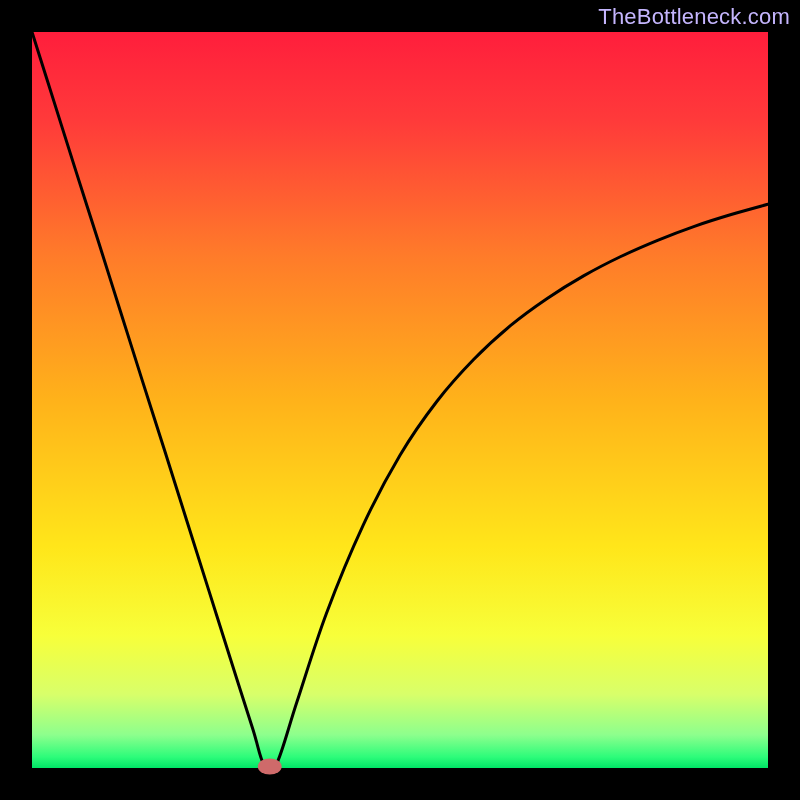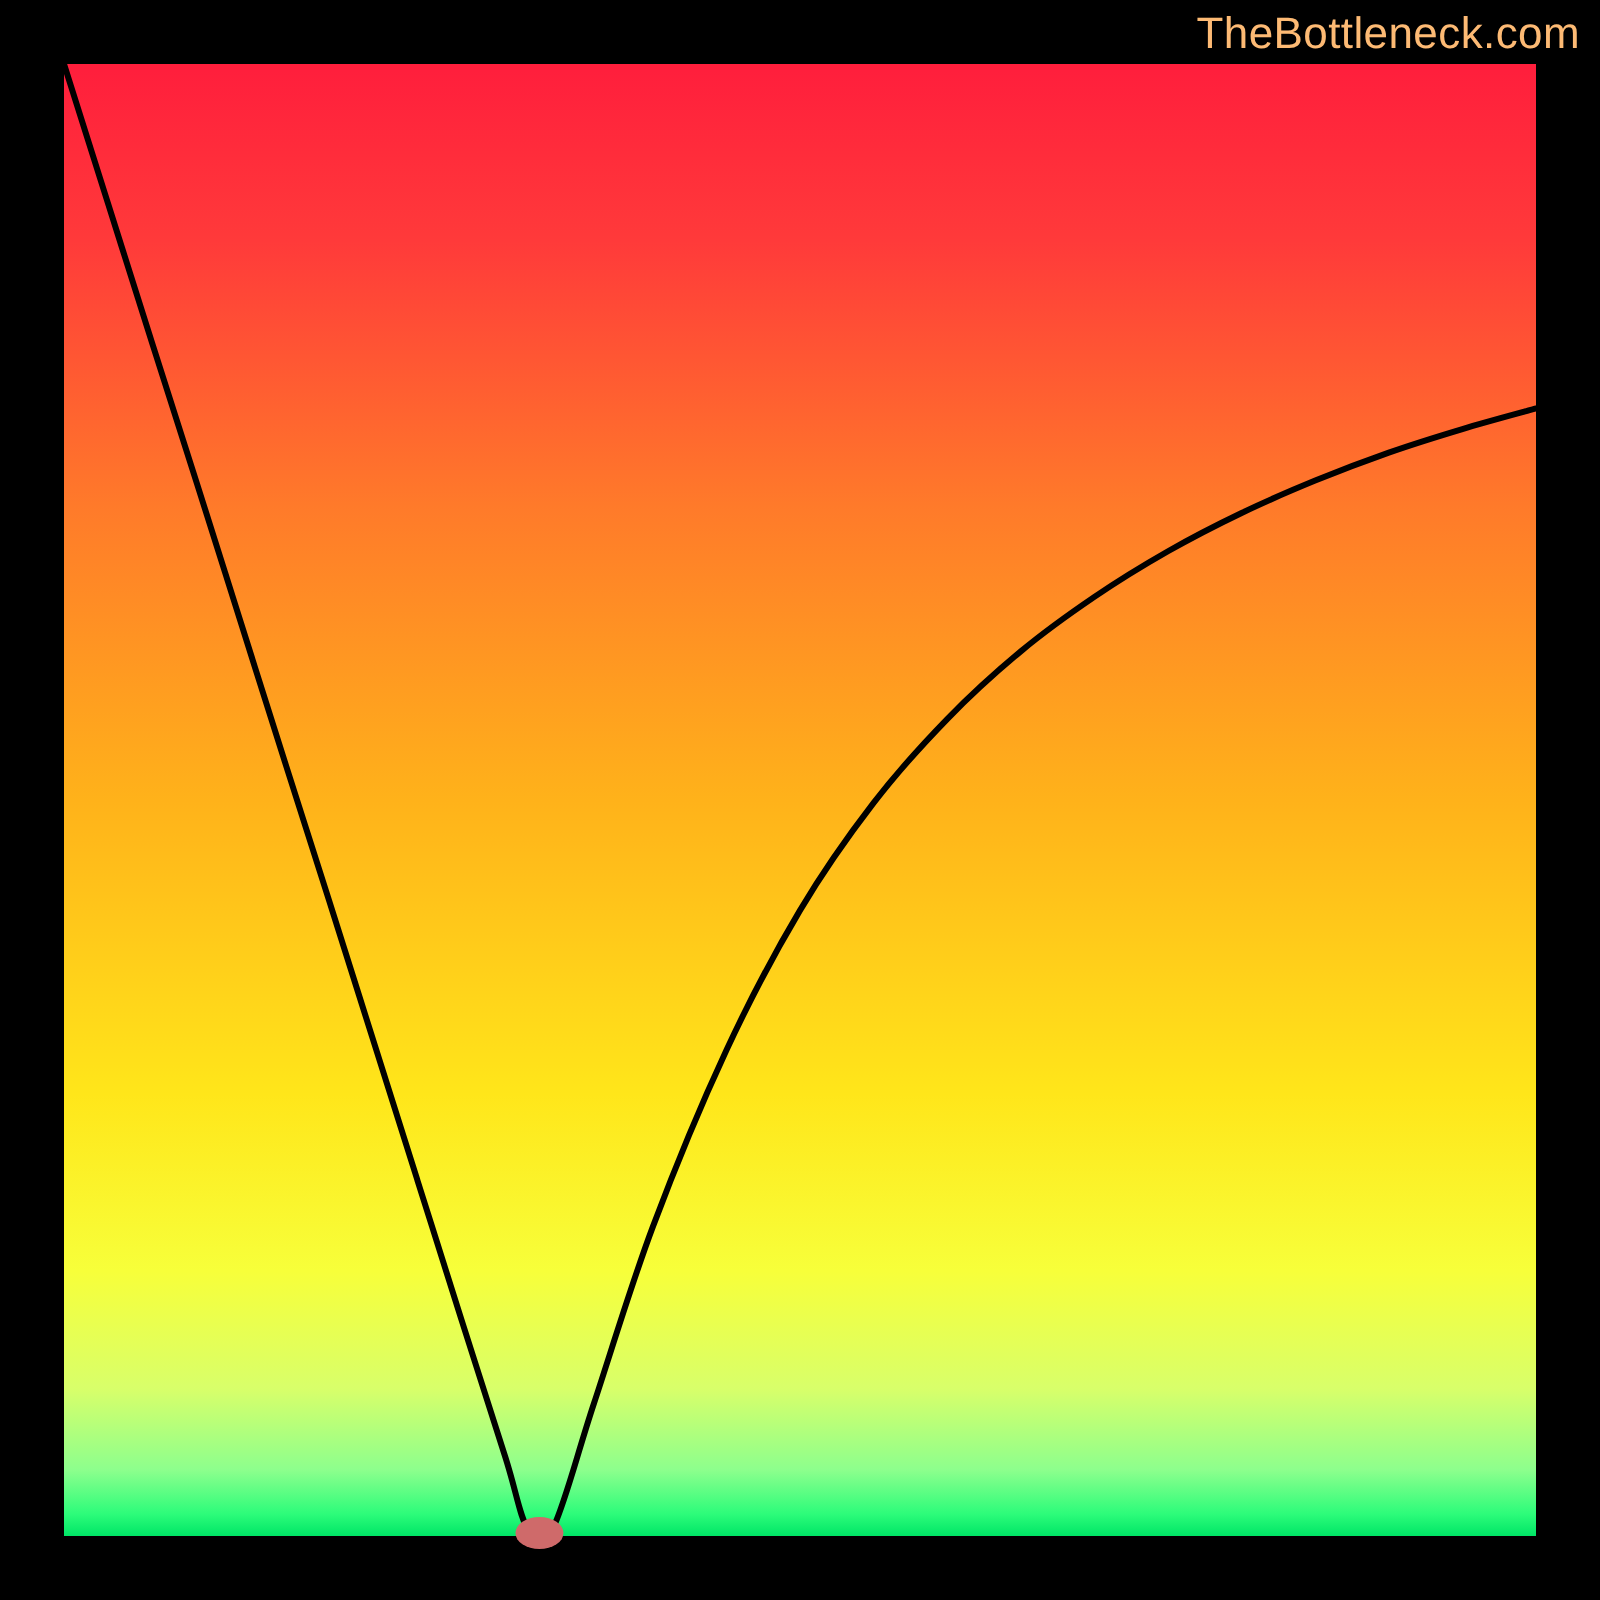--- a/index.html
+++ b/index.html
@@ -15,21 +15,21 @@
     left: 0;
     top: 0;
     width: 800px;
     height: 800px;
     background: #000;
   }
   .watermark {
     position: absolute;
     top: 4px;
     right: 10px;
-    color: #fdba74;
+    color: #c4b5fd;
     font-family: Arial, Helvetica, sans-serif;
     font-size: 22px;
     letter-spacing: 0.2px;
     user-select: none;
   }
   svg {
     position: absolute;
     left: 0;
     top: 0;
   }

